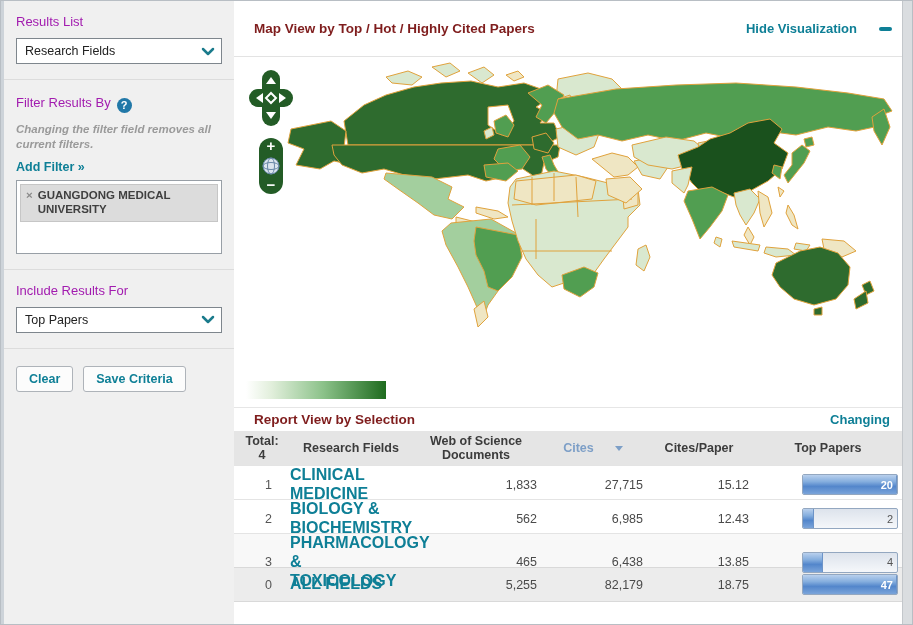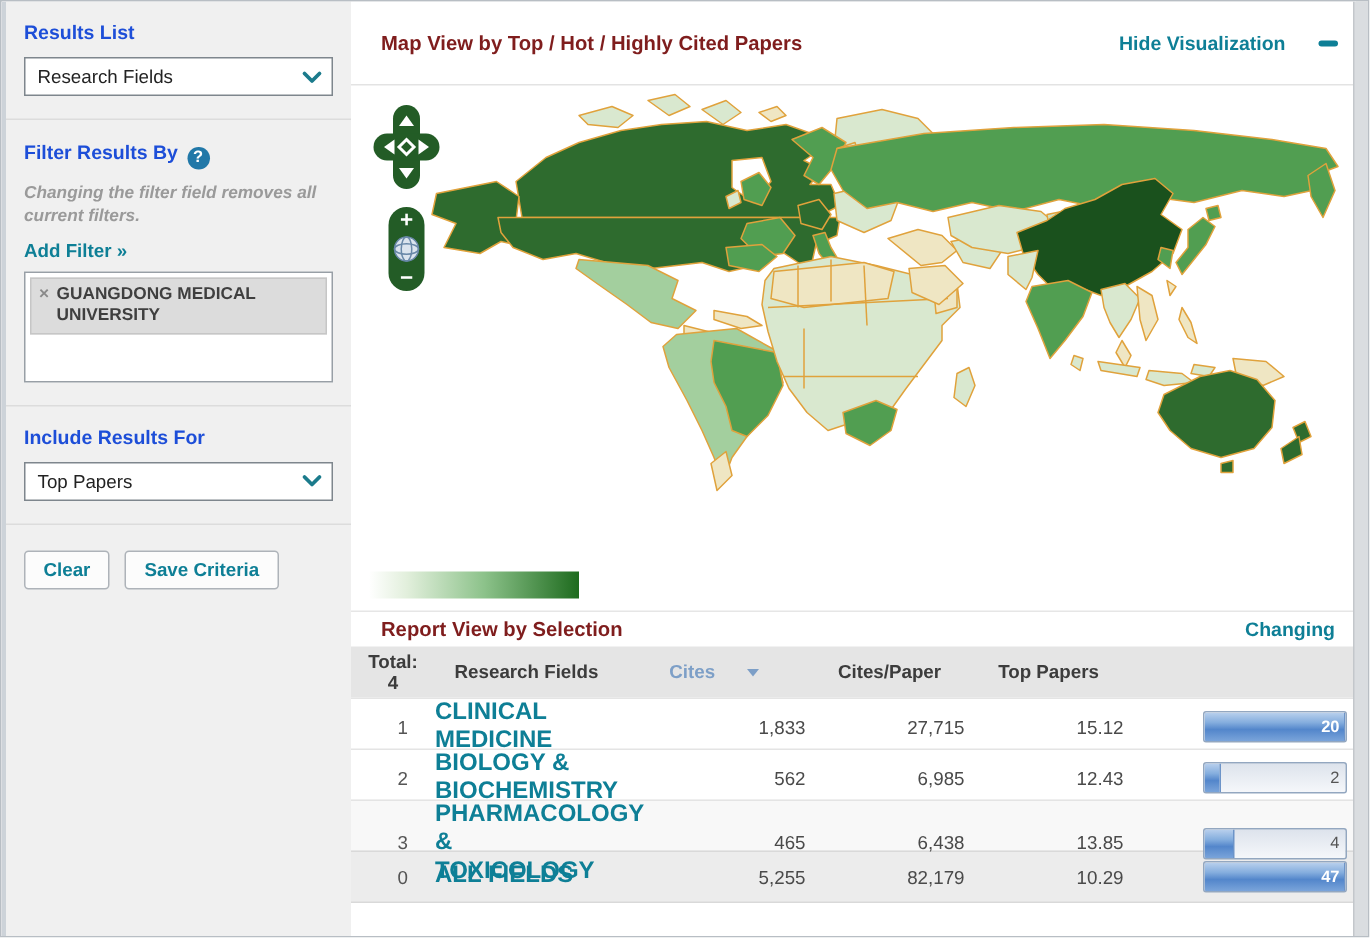--- a/index.html
+++ b/index.html
@@ -4,21 +4,21 @@
 <style>
   html,body{margin:0;padding:0;background:#fff;}
   #app{position:relative;width:913px;height:625px;box-sizing:border-box;border:1px solid #b8bec4;
        font-family:"Liberation Sans",sans-serif;background:#fff;overflow:hidden;}
 
   
   .sidebar{position:absolute;left:0;top:0;width:233px;height:623px;background:#f0f0f0;
            border-left:3px solid #cdd3d9;box-sizing:border-box;}
   .side-section{padding:13px 12px 15px 12px;border-bottom:1px solid #dcdcdc;}
   .side-section.last{border-bottom:none;}
-  .side-title{font-size:13px;font-weight:bold;color:#1d4ed8;}
+  .side-title{font-size:13px;font-weight:normal;color:#a21caf;}
   .dropdown{margin-top:9px;height:24px;background:#fff;border:1px solid #7e868d;display:flex;
             align-items:center;justify-content:space-between;padding:0 6px 0 8px;cursor:pointer;}
   .dd-label{font-size:12.5px;color:#222;}
   .chev svg{display:block;}
   .help{display:inline-flex;width:15px;height:15px;border-radius:50%;background:#2178a8;color:#fff;
         font-size:11px;font-weight:bold;align-items:center;justify-content:center;margin-left:6px;
         vertical-align:-2px;cursor:pointer;}
   .note{font-size:11.5px;font-style:italic;font-weight:bold;color:#9a9a9a;line-height:1.35;margin-top:9px;}
   .add-filter{display:inline-block;font-size:12.5px;font-weight:bold;color:#0e7f96;margin-top:7px;cursor:pointer;}
   .filter-box{margin-top:5px;height:74px;background:#fff;border:1px solid #989fa6;padding:3px;box-sizing:border-box;}
@@ -240,20 +240,21 @@
       <span class="teal-link">Changing</span>
     </div>
 
     <div class="tbl">
       <div class="tr thead">
         <div class="th">
           <div>Total:</div>
           <div>4</div>
         </div>
         <div class="th">Research Fields</div>
+        <div class="th">Web of Science Documents</div>
         <div class="th cites-head">
           <span>Cites</span>
           <span class="sort-tri"></span>
         </div>
         <div class="th">Cites/Paper</div>
         <div class="th">Top Papers</div>
       </div>
 
       <div class="tr row">
         <div class="td-rank">1</div>
@@ -295,21 +296,21 @@
             <span class="bar-val on-track">4</span>
           </div>
         </div>
       </div>
 
       <div class="tr row total">
         <div class="td-rank">0</div>
         <div class="td-field">ALL FIELDS</div>
         <div class="num">5,255</div>
         <div class="num">82,179</div>
-        <div class="num">10.29</div>
+        <div class="num">18.75</div>
         <div class="bar-wrap">
           <div class="bar-track">
             <div class="bar-fill" style="width: 100%;"></div>
             <span class="bar-val on-fill">47</span>
           </div>
         </div>
       </div>
     </div>
   </div>
 

